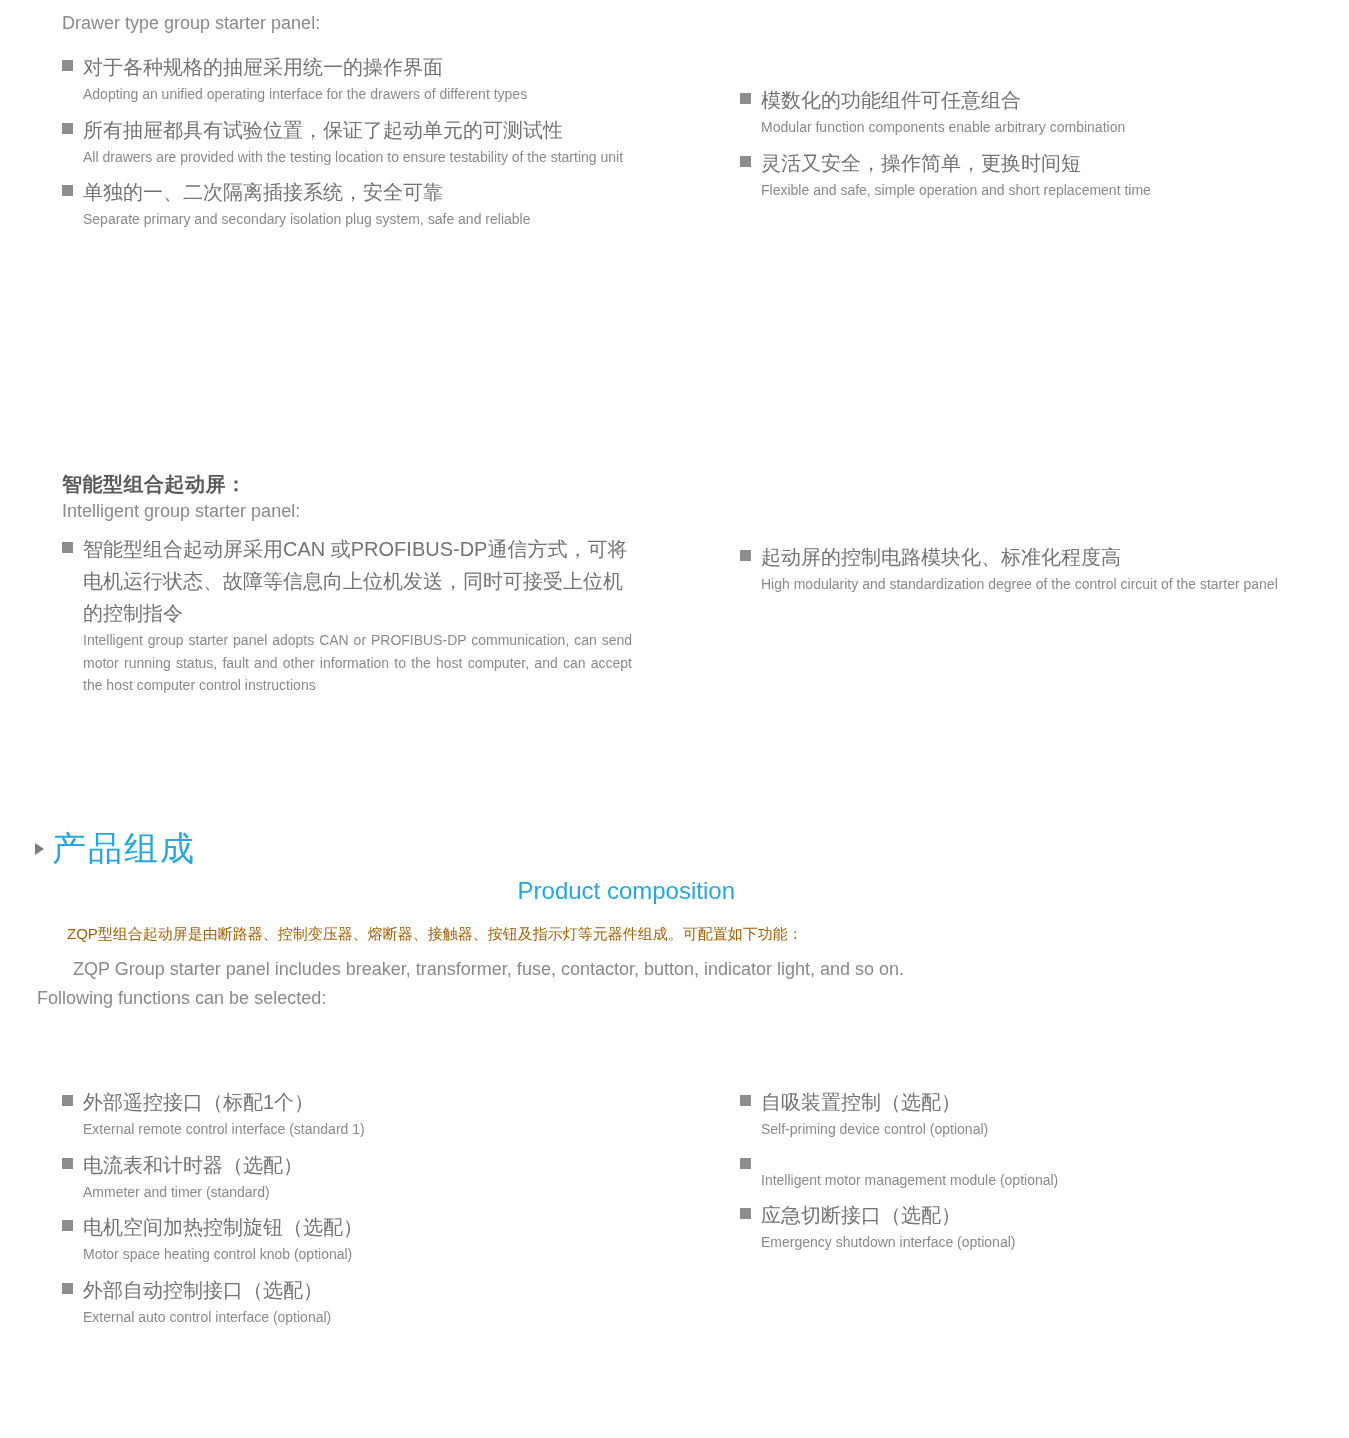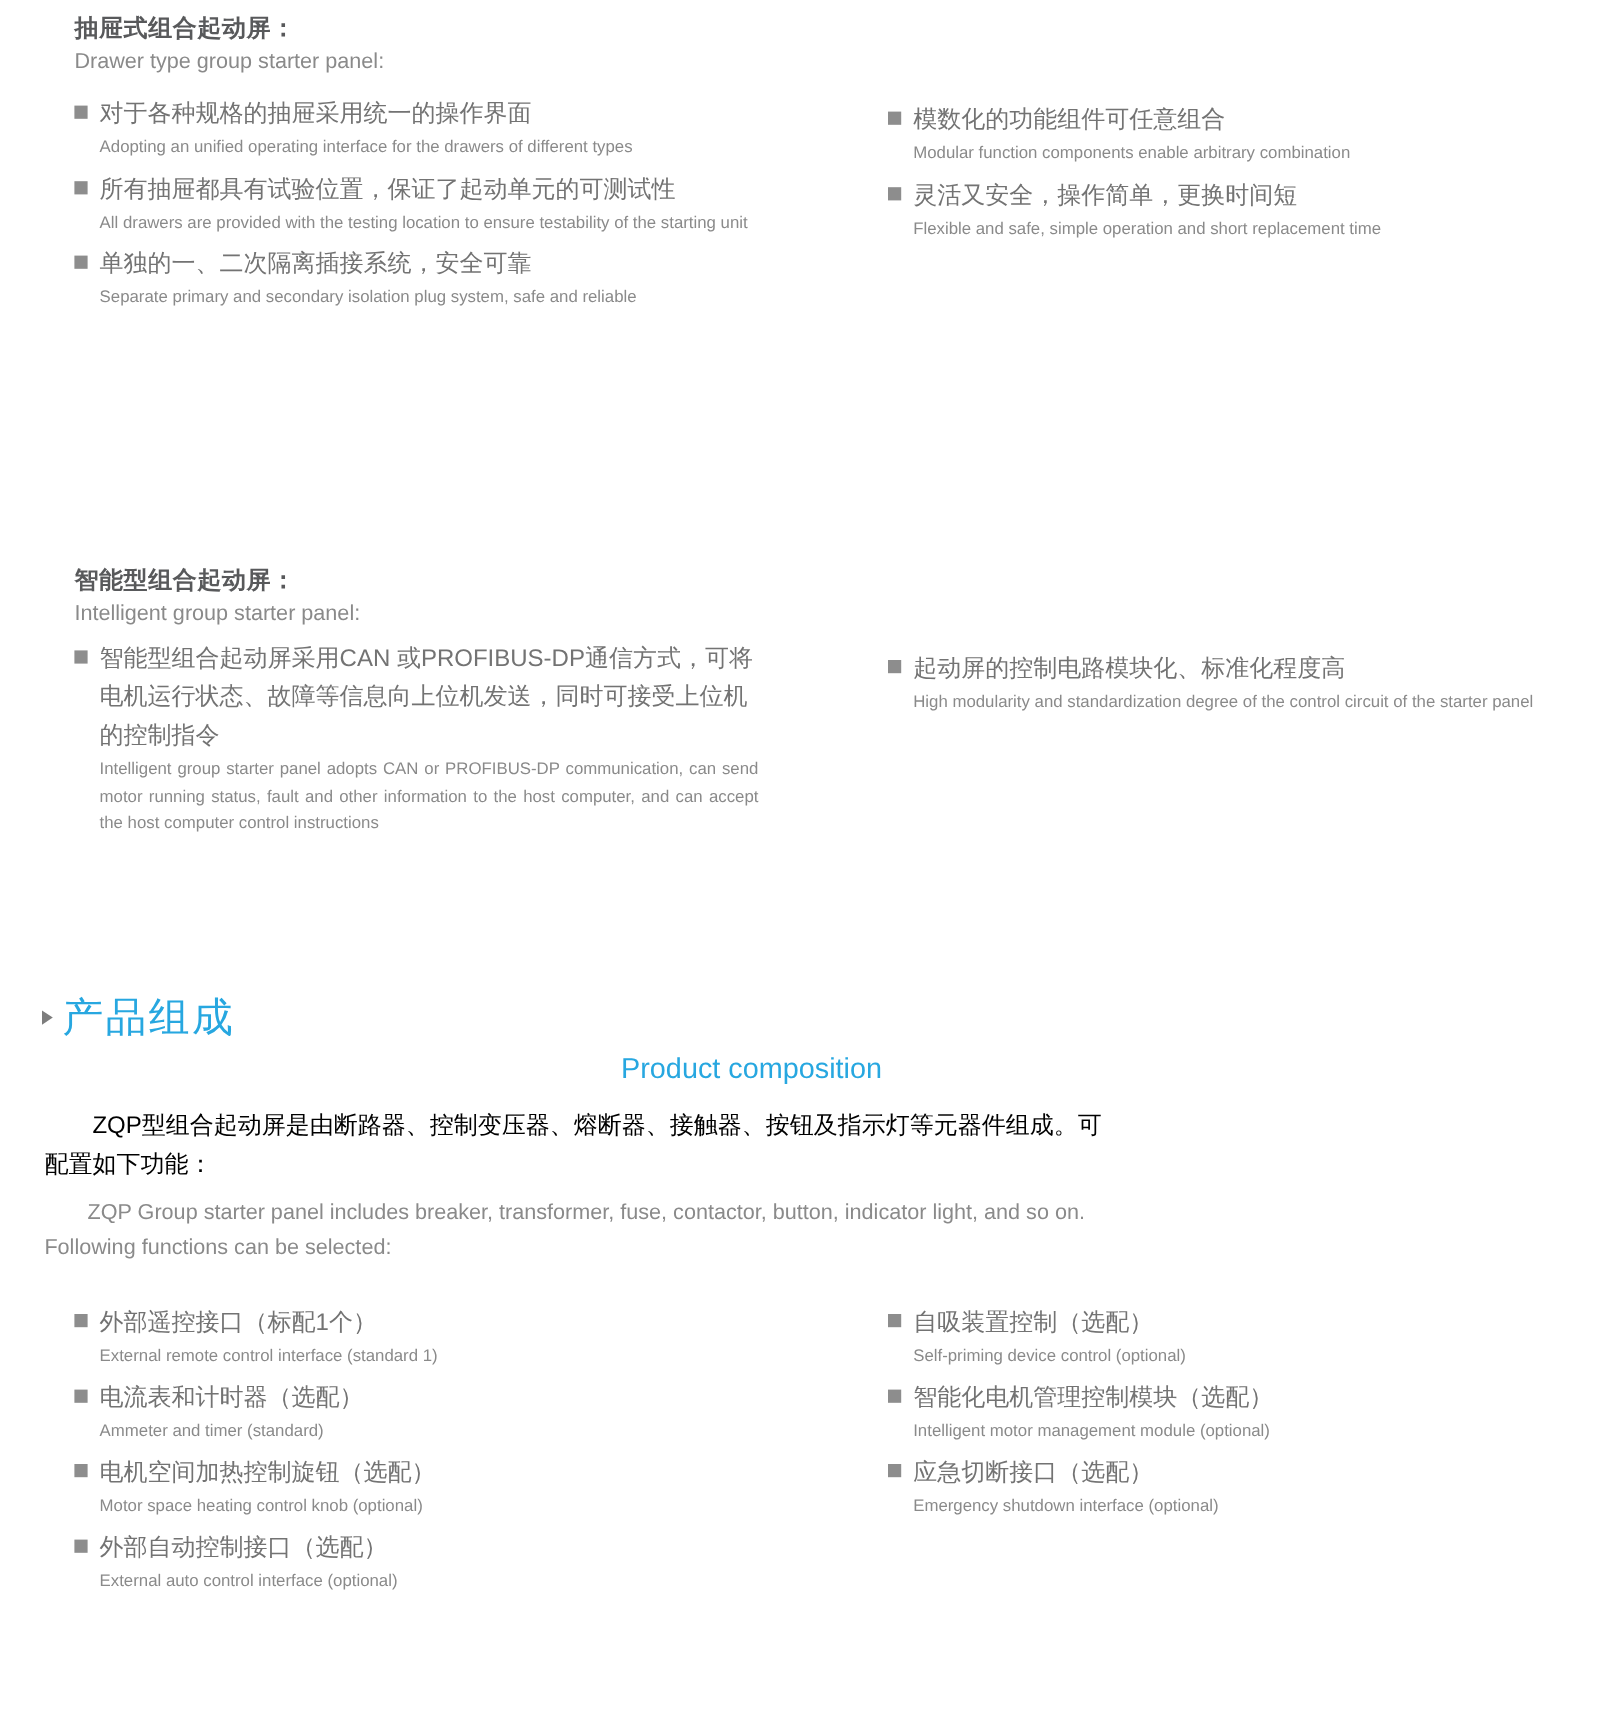--- a/index.html
+++ b/index.html
@@ -119,22 +119,22 @@
     text-align: right;
   }
 
   .prod-para {
     position: absolute;
     left: 37px;
     top: 922px;
     width: 885px;
   }
   .para-cn {
-    font-size: 20px;
-    color: #000000;
+    font-size: 15px;
+    color: #a16207;
     line-height: 1.65;
     text-indent: 2em;
   }
   .para-en {
     font-size: 18px;
     color: #8a8a8a;
     line-height: 1.62;
     text-indent: 2em;
     margin-top: 8px;
   }
@@ -143,21 +143,20 @@
   #block-prod-right { top: 1086px; }
 
   .item-group { margin-bottom: 4px; }
 </style>
 </head>
 <body>
 
 <div class="page">
 
   <div class="col-left" id="block-drawer-left">
-    <div class="sec-title-cn">抽屉式组合起动屏：</div>
     <div class="sec-title-en">Drawer type group starter panel:</div>
 
     <div class="item-group" style="margin-top:14px;">
       <div class="bullet-row">
         <span class="sq"></span>
         <span class="bullet-cn">对于各种规格的抽屉采用统一的操作界面</span>
       </div>
       <div class="bullet-en indent-en">Adopting an unified operating interface for the drawers of different types</div>
     </div>
 
@@ -264,21 +263,20 @@
     <div class="item-group">
       <div class="bullet-row" style="margin-top:0;">
         <span class="sq"></span>
         <span class="bullet-cn">自吸装置控制（选配）</span>
       </div>
       <div class="bullet-en indent-en">Self-priming device control (optional)</div>
     </div>
     <div class="item-group">
       <div class="bullet-row">
         <span class="sq"></span>
-        <span class="bullet-cn">智能化电机管理控制模块（选配）</span>
       </div>
       <div class="bullet-en indent-en">Intelligent motor management module (optional)</div>
     </div>
     <div class="item-group">
       <div class="bullet-row">
         <span class="sq"></span>
         <span class="bullet-cn">应急切断接口（选配）</span>
       </div>
       <div class="bullet-en indent-en">Emergency shutdown interface (optional)</div>
     </div>

